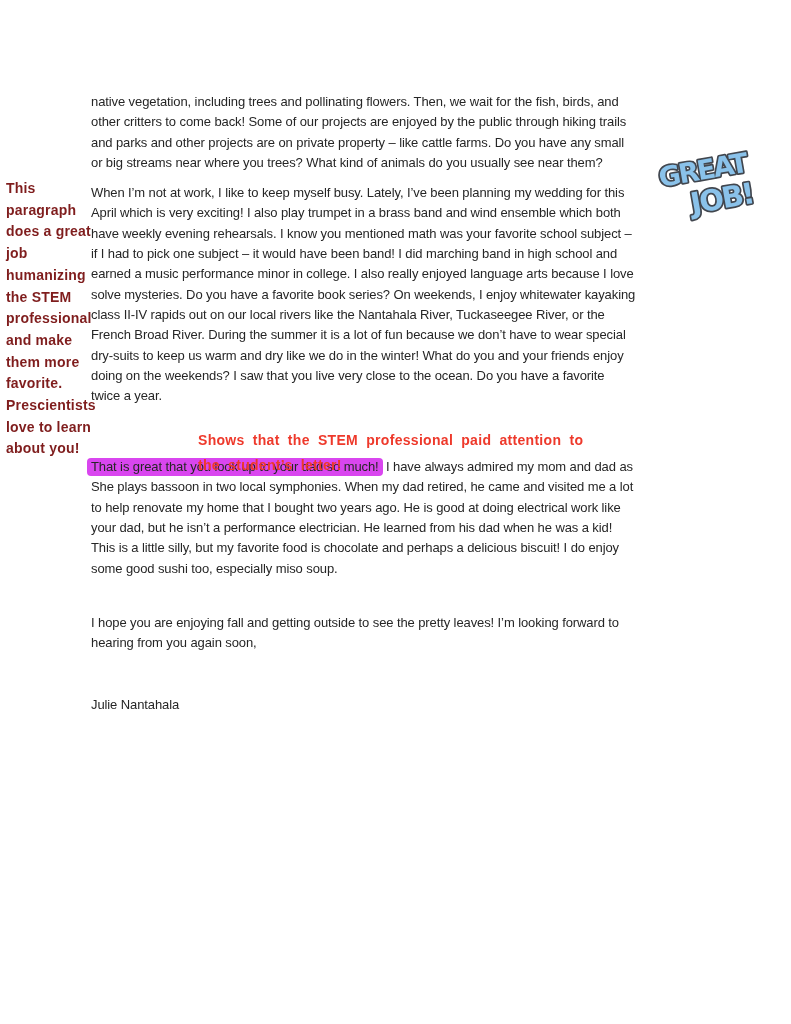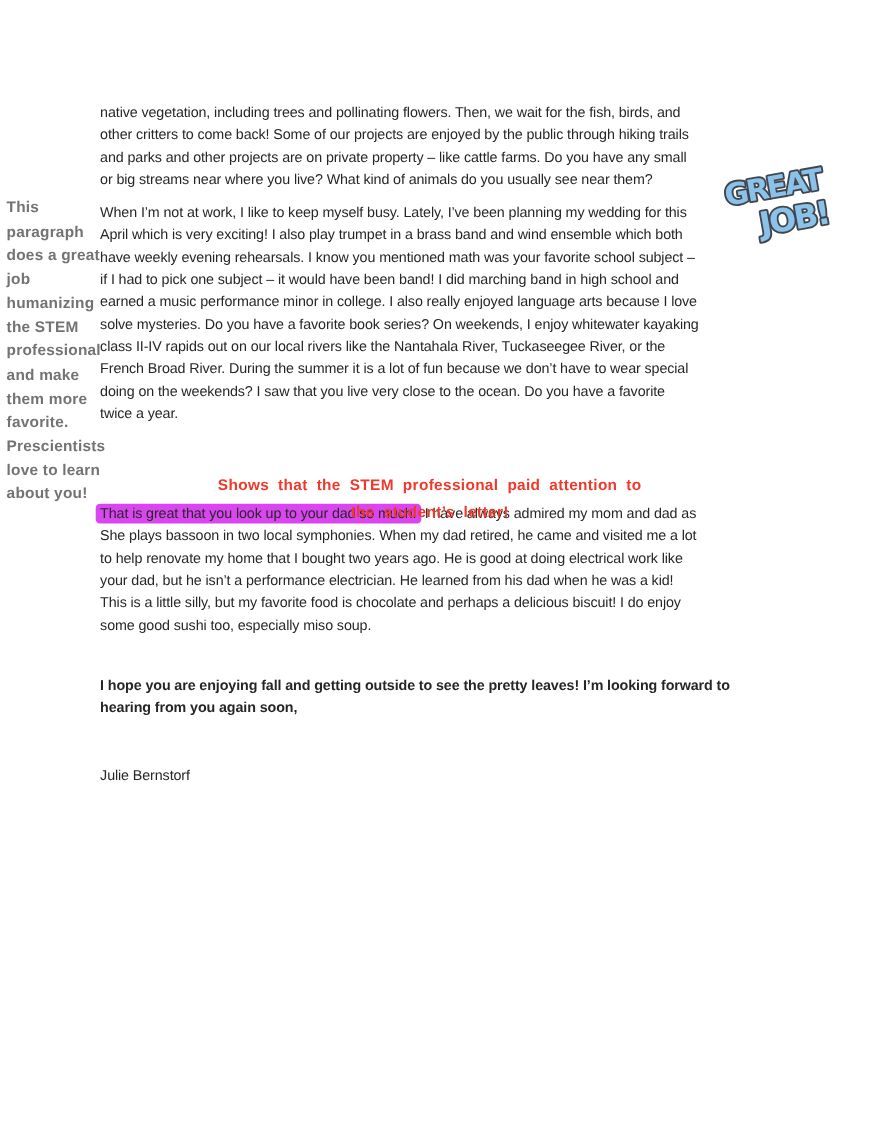--- a/index.html
+++ b/index.html
@@ -17,49 +17,49 @@
     left:91px;
     width:618px;
     font-size:13px;
     line-height:20.35px;
     letter-spacing:-0.1px;
   }
   .bodytext .tl{white-space:nowrap;}
   .para1{top:92px;}
   .para2{top:183px;}
   .para3{top:457px;}
-  .para4{top:613px;font-weight:bold;}
+  .para4{top:613px;}
   .signature{top:695px;}
   .hl{
     background:#d946ef;
     border-radius:4px;
     padding:1px 4px 2px 4px;
     margin-left:-4px;
   }
   .margin-note{
     position:absolute;
     left:6px;top:178px;width:95px;
-    color:#737373;
+    color:#7f1d1d;
     font-weight:bold;
     font-size:14px;
     line-height:21.7px;
     letter-spacing:0.2px;
   }
   .margin-note .tl{white-space:nowrap;}
   .inline-note{
     position:absolute;
     left:198px;top:428px;
     color:#ee392b;
     font-weight:bold;
     font-size:14px;
     line-height:25px;
     word-spacing:4px;
     letter-spacing:0.3px;
   }
-  .inline-note .tl{white-space:nowrap;text-align:center;}
+  .inline-note .tl{white-space:nowrap;}
   .sticker{
     position:absolute;
     left:656px;top:142px;
     width:112px;height:88px;
     transform:rotate(-10deg);
   }
   .sticker svg text{
     font-family:"DejaVu Sans", sans-serif;
     font-weight:bold;
     letter-spacing:-2px;
@@ -67,32 +67,33 @@
 </style>
 </head>
 <body>
 
 <div class="page">
 
   <div class="bodytext para1">
       <div class="tl">native vegetation, including trees and pollinating flowers. Then, we wait for the fish, birds, and</div>
       <div class="tl">other critters to come back! Some of our projects are enjoyed by the public through hiking trails</div>
       <div class="tl">and parks and other projects are on private property – like cattle farms. Do you have any small</div>
-      <div class="tl">or big streams near where you live? What kind of animals do you usually see near them?</div>
+      <div class="tl">or big streams near where you trees? What kind of animals do you usually see near them?</div>
     </div>
 
   <div class="bodytext para2">
       <div class="tl">When I’m not at work, I like to keep myself busy. Lately, I’ve been planning my wedding for this</div>
       <div class="tl">April which is very exciting! I also play trumpet in a brass band and wind ensemble which both</div>
       <div class="tl">have weekly evening rehearsals. I know you mentioned math was your favorite school subject –</div>
       <div class="tl">if I had to pick one subject – it would have been band! I did marching band in high school and</div>
       <div class="tl">earned a music performance minor in college. I also really enjoyed language arts because I love</div>
       <div class="tl">solve mysteries. Do you have a favorite book series? On weekends, I enjoy whitewater kayaking</div>
       <div class="tl">class II-IV rapids out on our local rivers like the Nantahala River, Tuckaseegee River, or the</div>
       <div class="tl">French Broad River. During the summer it is a lot of fun because we don’t have to wear special</div>
+      <div class="tl">dry-suits to keep us warm and dry like we do in the winter! What do you and your friends enjoy</div>
       <div class="tl">doing on the weekends? I saw that you live very close to the ocean. Do you have a favorite</div>
       <div class="tl">twice a year.</div>
     </div>
 
   <div class="bodytext para3">
     <div class="tl">
       <span class="hl">That is great that you look up to your dad so much!</span><span> I have always admired my mom and dad as</span>
     </div>
     <div>
         <div class="tl">She plays bassoon in two local symphonies. When my dad retired, he came and visited me a lot</div>
@@ -102,21 +103,21 @@
         <div class="tl">some good sushi too, especially miso soup.</div>
       </div>
   </div>
 
   <div class="bodytext para4">
       <div class="tl">I hope you are enjoying fall and getting outside to see the pretty leaves! I’m looking forward to</div>
       <div class="tl">hearing from you again soon,</div>
     </div>
 
   <div class="bodytext signature">
-    <div class="tl">Julie Bernstorf</div>
+    <div class="tl">Julie Nantahala</div>
   </div>
 
   <div class="margin-note">
       <div class="tl">This</div>
       <div class="tl">paragraph</div>
       <div class="tl">does a great</div>
       <div class="tl">job</div>
       <div class="tl">humanizing</div>
       <div class="tl">the STEM</div>
       <div class="tl">professional</div>

